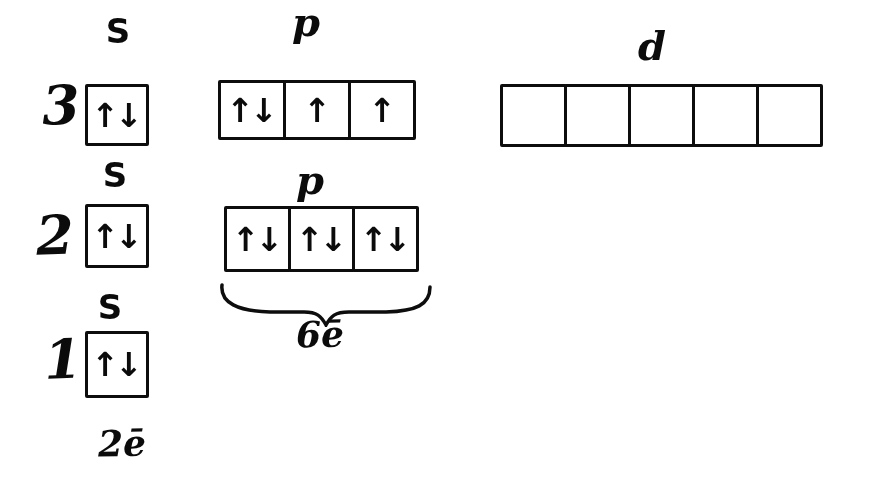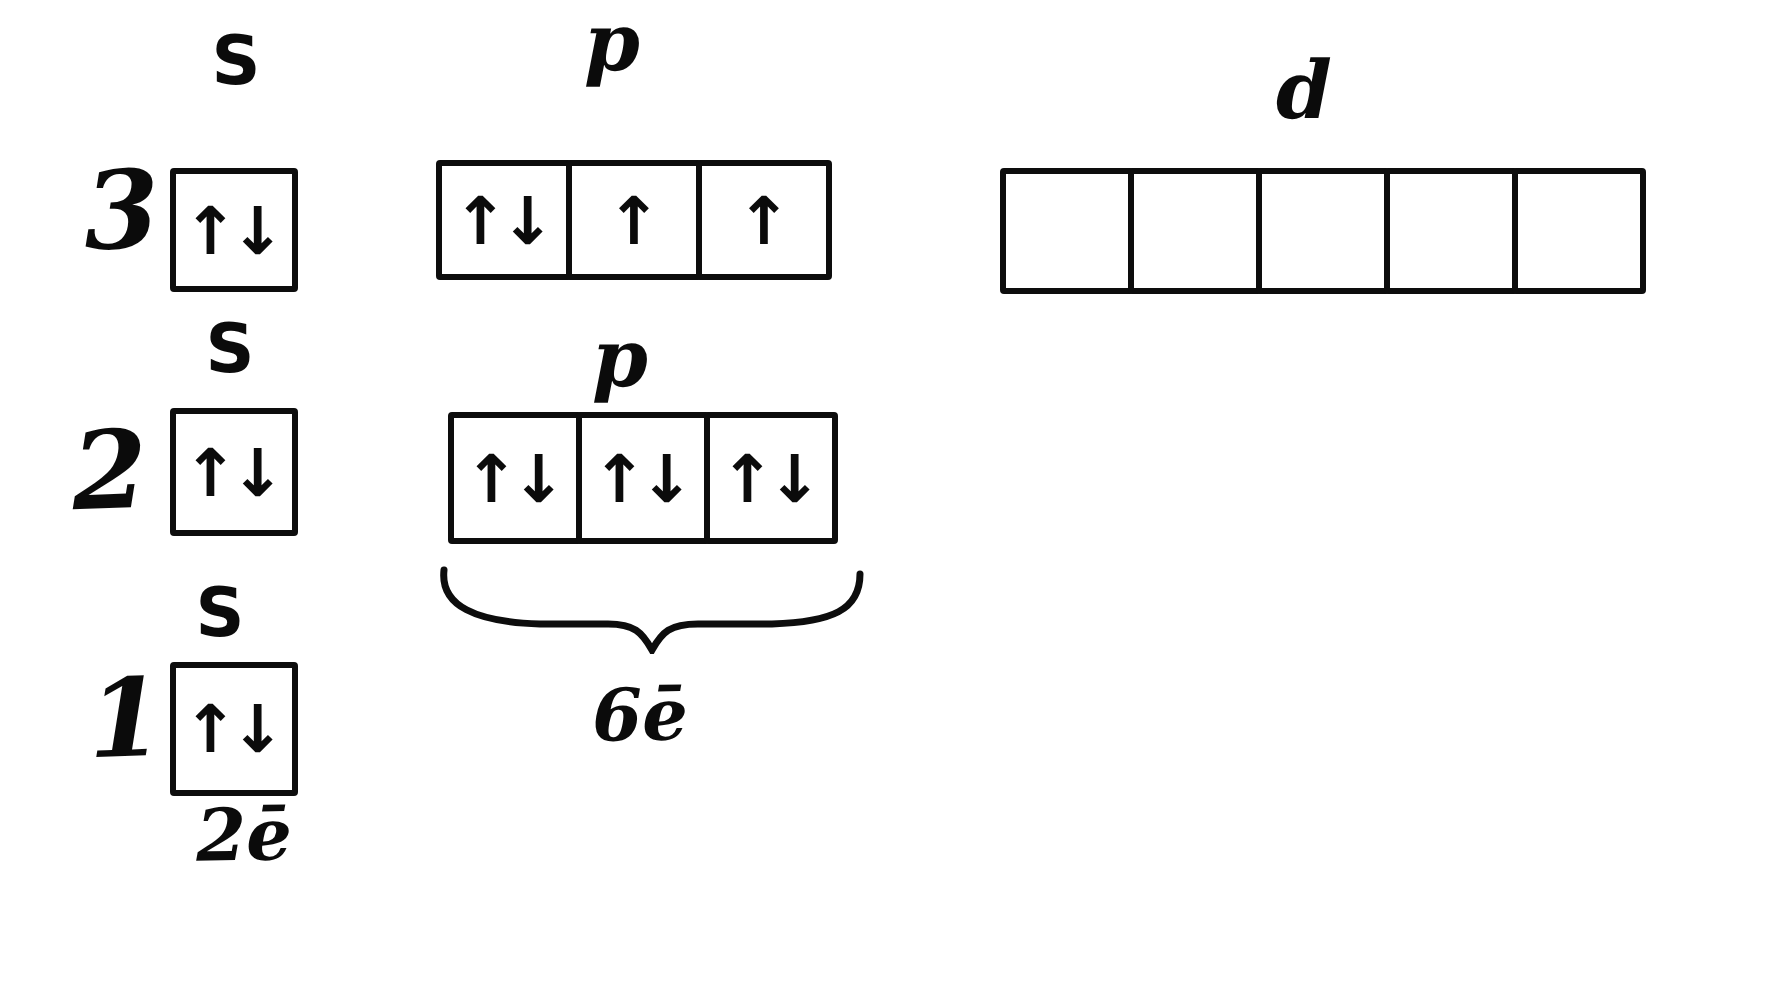--- a/index.html
+++ b/index.html
@@ -154,27 +154,27 @@
     <div class="obox">
       <span class="arrows">↑↓</span>
     </div>
   </div>
 
   <svg class="brace" style="left:216px; top:281px;" width="222" height="46" viewBox="0 0 222 46" aria-hidden="true">
     <path d="M 6 4 C 4 22, 22 30, 54 31 L 88 31 C 101 31, 105 35, 110 44
              C 115 35, 119 31, 133 31 L 170 31 C 200 30, 214 24, 214 6" fill="none" stroke="#0d0d0d" stroke-width="3.5" stroke-linecap="round"></path>
   </svg>
 
-  <div class="e-label" style="left:296px; top:340px;text-align:center;">6ē</div>
+  <div class="e-label" style="left:296px; top:316px;text-align:center;">6ē</div>
 
   <div class="sub-label" style="left:88px; top:290px;">S</div>
 
   <div class="hand-num" style="left:44px; top:332px;">1</div>
 
   <div class="box-row" style="left:85px; top:331px; height:67px;">
     <div class="obox">
       <span class="arrows">↑↓</span>
     </div>
   </div>
 
-  <div class="e-label" style="left:98px; top:400px;">2ē</div>
+  <div class="e-label" style="left:98px; top:425px;">2ē</div>
 
 </div>
 
 </body></html>

